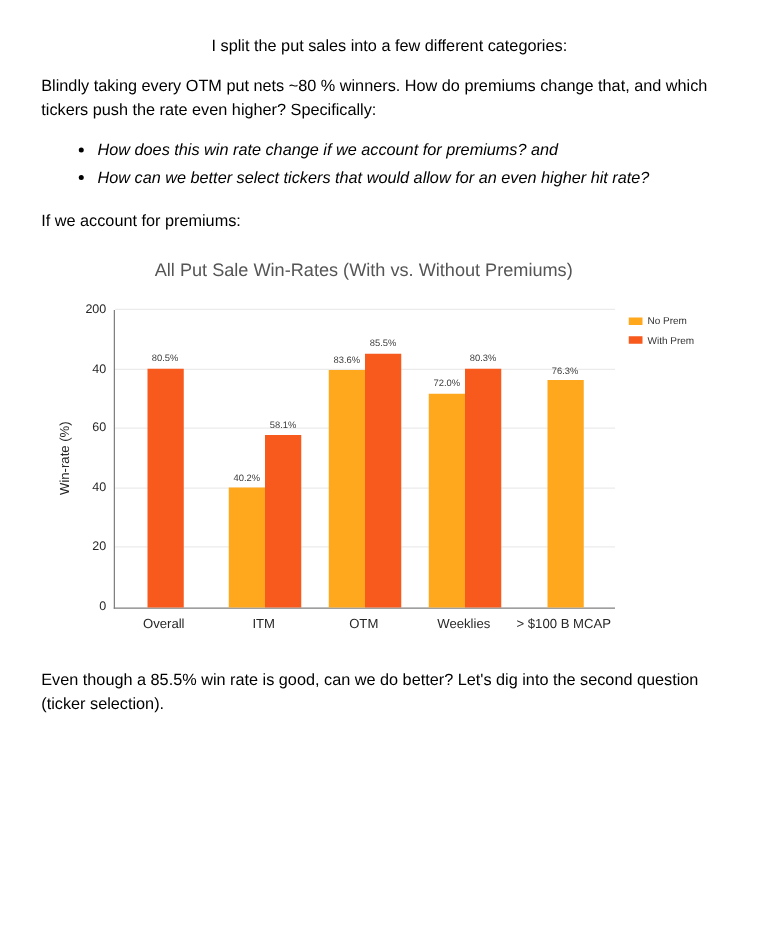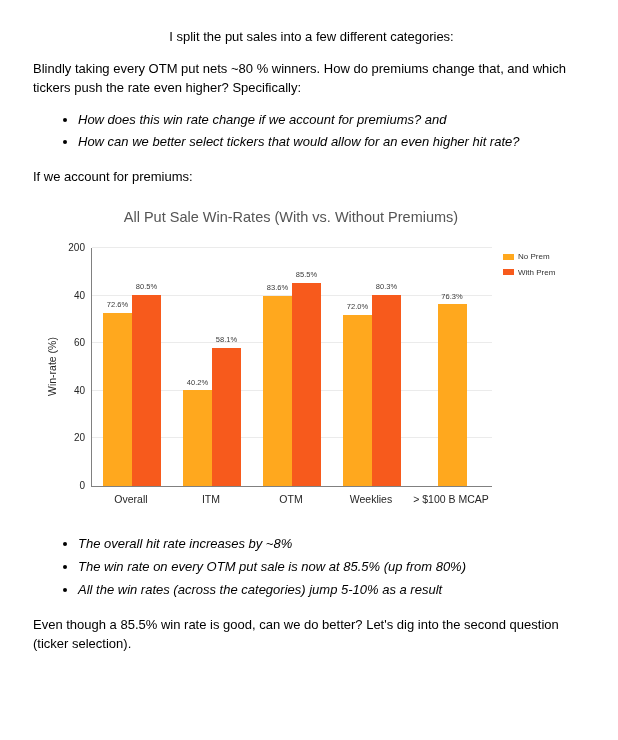--- a/index.html
+++ b/index.html
@@ -87,24 +87,20 @@
         <div class="plot-col">
           <div class="plot-area" id="plot-area">
               <div class="gridline" style="bottom: 20%;"></div>
               <div class="gridline" style="bottom: 40%;"></div>
               <div class="gridline" style="bottom: 60%;"></div>
               <div class="gridline" style="bottom: 80%;"></div>
               <div class="gridline" style="bottom: 100%;"></div>
               <div class="groups">
                 <div class="group">
                   <div class="bar-wrap">
-                    <div class="bar-label">72.6%</div>
-                    <div class="bar" style="height: 72.6%; background: rgb(255, 168, 30);"></div>
-                  </div>
-                  <div class="bar-wrap">
                     <div class="bar-label">80.5%</div>
                     <div class="bar" style="height: 80.5%; background: rgb(247, 90, 28);"></div>
                   </div>
                 </div>
                 <div class="group">
                   <div class="bar-wrap">
                     <div class="bar-label">40.2%</div>
                     <div class="bar" style="height: 40.2%; background: rgb(255, 168, 30);"></div>
                   </div>
                   <div class="bar-wrap">
@@ -156,21 +152,16 @@
           <span>No Prem</span>
         </div>
         <div class="legend-item">
           <span class="swatch" style="background: rgb(247, 90, 28);"></span>
           <span>With Prem</span>
         </div>
       </div>
   </div>
 
 
-  <ul>
-    <li>The overall hit rate increases by ~8%</li>
-    <li>The win rate on every OTM put sale is now at 85.5% (up from 80%)</li>
-    <li>All the win rates (across the categories) jump 5-10% as a result</li>
-  </ul>
 
   <p>Even though a 85.5% win rate is good, can we do better? Let's dig into the second question (ticker selection).</p>
 
 </div>
 
 </body></html>

